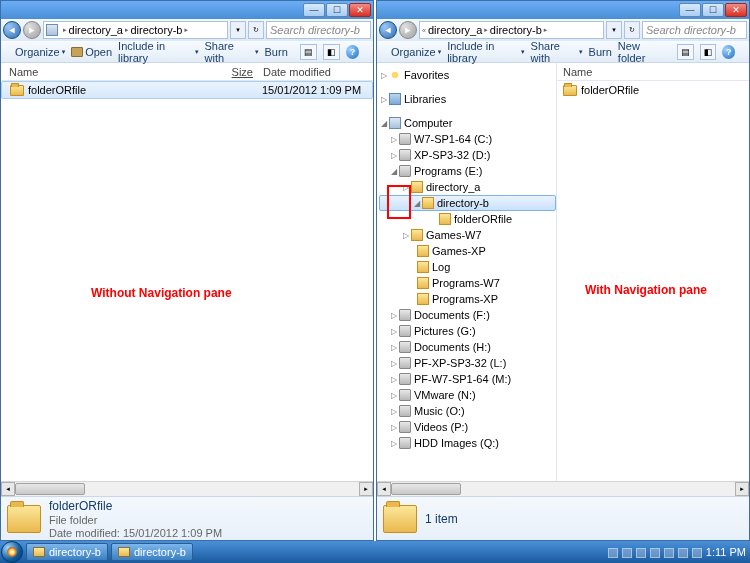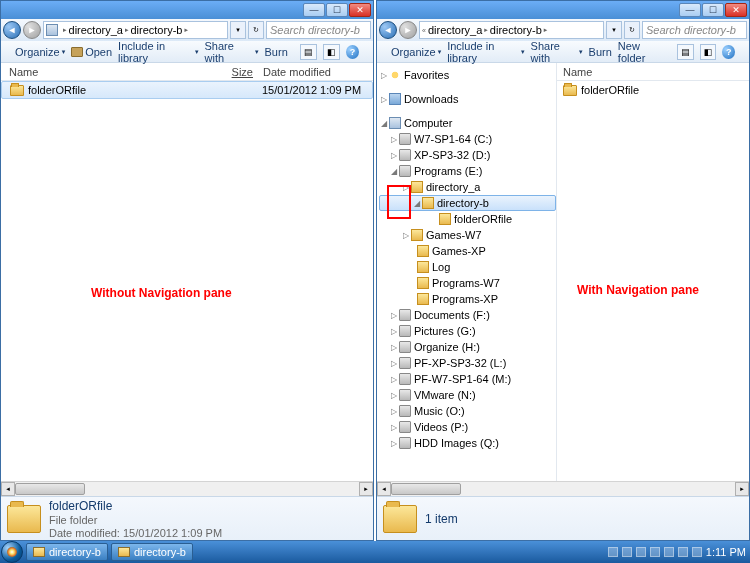--- a/index.html
+++ b/index.html
@@ -58,21 +58,21 @@
 .cico.drive { background: linear-gradient(#e8e8e8,#b8b8b8); border: 1px solid #888; border-radius: 1px; }
 .cico.fold { background: linear-gradient(#fce79a,#e9b94e); border: 1px solid #c68f1e; }
 .tnode.selnode { background: linear-gradient(#eaf3fd,#c9e1fb); border: 1px solid #7eb3e8; border-radius: 2px; }
 .redbox { position: absolute; border: 2px solid #ff0000; }
 .rightlist { flex: 1; position: relative; }
 .taskbar { position: absolute; left: 0; right: 0; bottom: 0; height: 22px; background: linear-gradient(#4a90d9,#1a5a9e); display: flex; align-items: center; }
 .orb { width: 22px; height: 22px; border-radius: 50%; background: radial-gradient(circle at 30% 30%, #a7d4ff, #0a5a9a 60%, #06396a); border: 1px solid #06396a; margin-left: 1px; position: relative; }
 .orb::after { content: ""; position: absolute; left: 5px; top: 5px; width: 10px; height: 10px; background: radial-gradient(circle,#fff 0,#f9e36a 30%,#e06a2a 60%,#3a8f3a 80%); border-radius: 50%; }
 .tbitem { height: 18px; margin-left: 3px; padding: 0 6px; background: linear-gradient(#7cb6ec,#3a7fc2); border: 1px solid #2a5e92; border-radius: 2px; display: flex; align-items: center; gap: 4px; color: #fff; font-size: 10px; }
 .tbitem .tf { width: 12px; height: 10px; background: linear-gradient(#fce79a,#e9b94e); border: 1px solid #8a6d2f; }
-.tray { margin-left: auto; display: flex; align-items: center; gap: 4px; padding-right: 4px; color: #fff; font-size: 10px; }
+.tray { margin-left: auto; display: flex; align-items: flex-end; gap: 4px; padding-right: 4px; color: #fff; font-size: 10px; }
 .tray .ti { width: 10px; height: 10px; background: rgba(255,255,255,0.28); border: 1px solid rgba(255,255,255,0.4); }
 </style>
 </head>
 <body>
 
 <div class="win left">
   <div class="titlebar">
     <div class="tbtn">—</div>
     <div class="tbtn">☐</div>
     <div class="tbtn close">✕</div>
@@ -188,21 +188,21 @@
     <div class="navpane">
       <div class="tree">
         <div class="tnode">
             <span class="tw">▷</span>
             <span class="cico star"></span>
             <span>Favorites</span>
           </div>
         <div class="tnode s">
             <span class="tw">▷</span>
             <span class="cico lib"></span>
-            <span>Downloads</span>
+            <span>Libraries</span>
           </div>
         <div class="tnode s">
             <span class="tw">◢</span>
             <span class="cico comp"></span>
             <span>Computer</span>
           </div>
         <div class="tnode" style="padding-left:10px">
             <span class="tw">▷</span>
             <span class="cico drive"></span>
             <span>W7-SP1-64 (C:)</span>
@@ -263,21 +263,21 @@
             <span>Documents (F:)</span>
           </div>
         <div class="tnode" style="padding-left:10px">
             <span class="tw">▷</span>
             <span class="cico drive"></span>
             <span>Pictures (G:)</span>
           </div>
         <div class="tnode" style="padding-left:10px">
             <span class="tw">▷</span>
             <span class="cico drive"></span>
-            <span>Organize (H:)</span>
+            <span>Documents (H:)</span>
           </div>
         <div class="tnode" style="padding-left:10px">
             <span class="tw">▷</span>
             <span class="cico drive"></span>
             <span>PF-XP-SP3-32 (L:)</span>
           </div>
         <div class="tnode" style="padding-left:10px">
             <span class="tw">▷</span>
             <span class="cico drive"></span>
             <span>PF-W7-SP1-64 (M:)</span>
@@ -307,21 +307,21 @@
       <div class="redbox" style="left:10px; top:122px; width:24px; height:34px;"></div>
     </div>
     <div class="rightlist">
       <div class="headers right-h">
         <div class="col-name">Name</div>
       </div>
       <div class="row" style="padding-left:6px;">
         <span class="foldericon"></span>
         <span>folderORfile</span>
       </div>
-      <div class="annot" style="left:20px; top:220px;">With Navigation pane</div>
+      <div class="annot" style="left:28px; top:220px;">With Navigation pane</div>
     </div>
   </div>
   <div class="scroll-h">
     <div class="abtn" style="left:0">◂</div>
     <div class="thumb"></div>
     <div class="abtn" style="right:0">▸</div>
   </div>
   <div class="details">
     <div class="bigfolder"></div>
     <div class="dtext">

